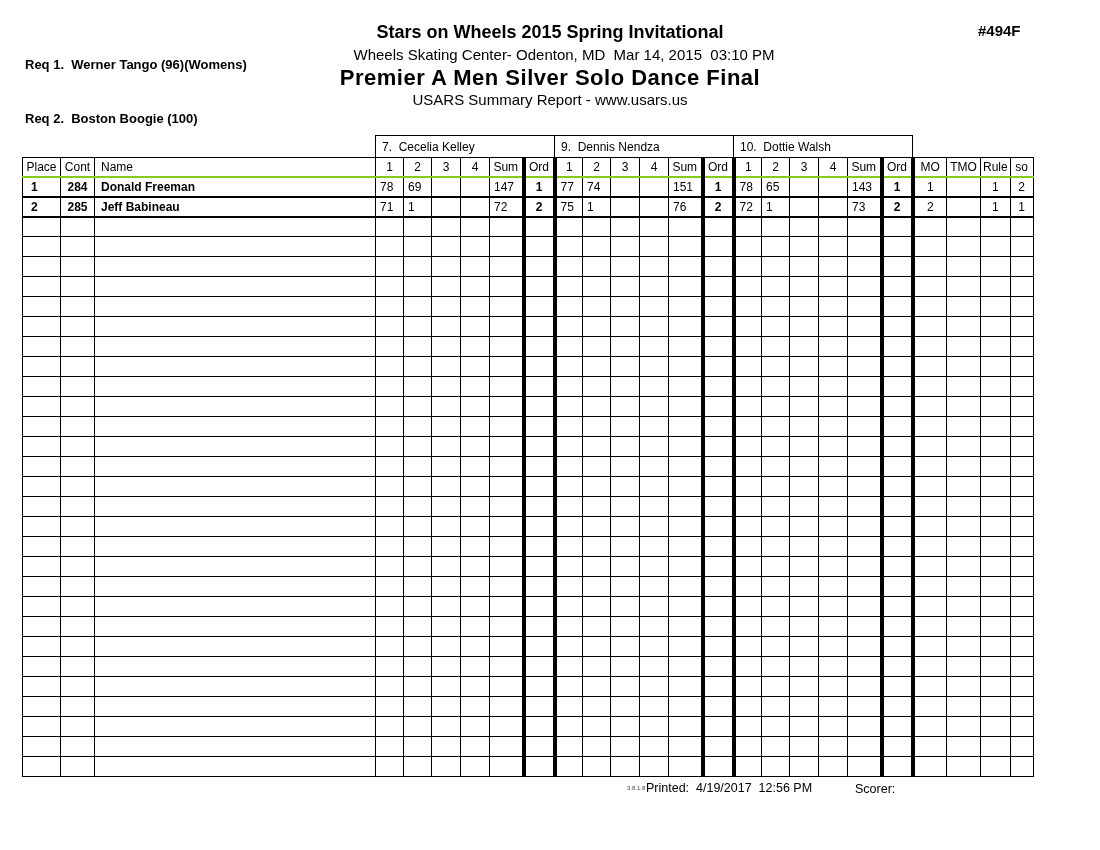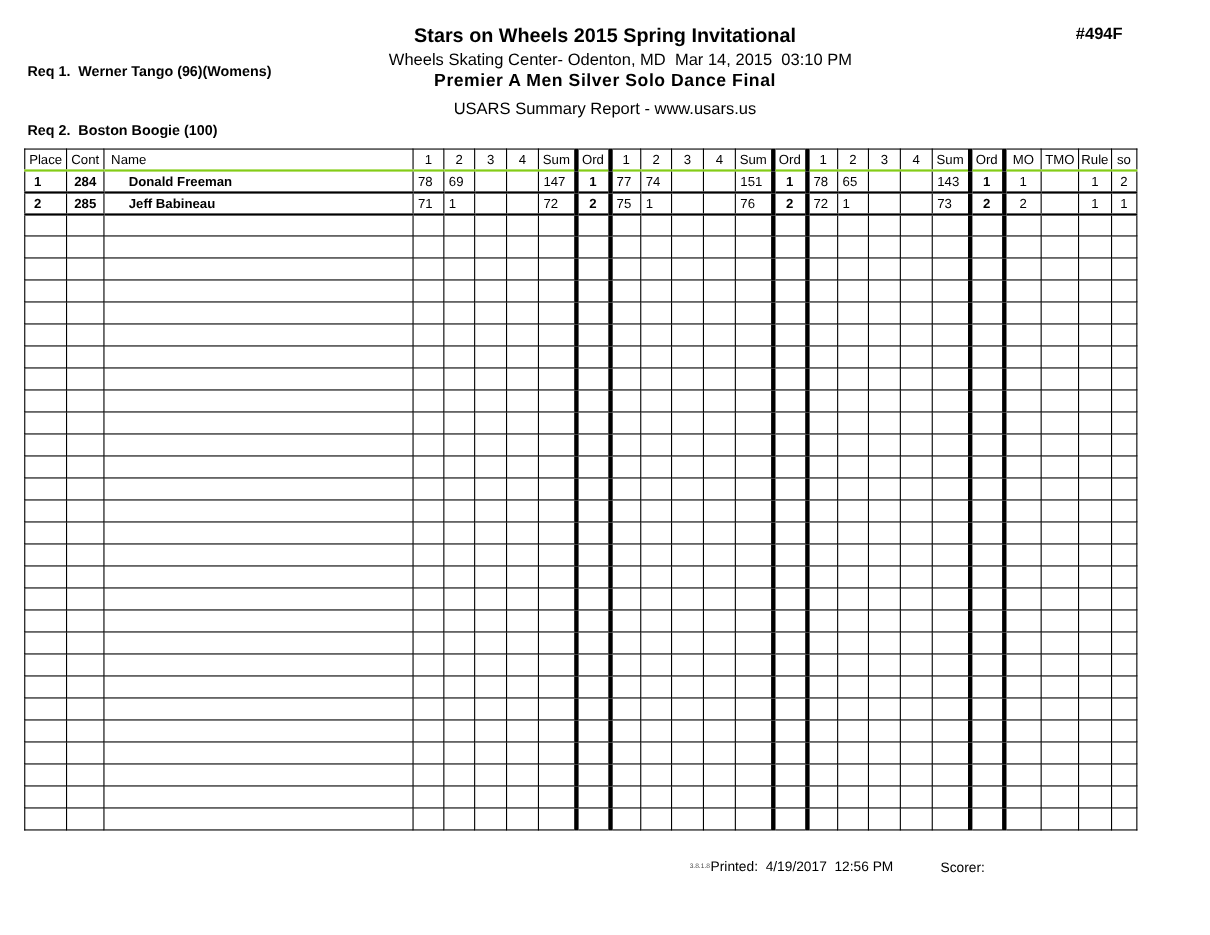--- a/index.html
+++ b/index.html
@@ -12,21 +12,21 @@
     overflow: hidden;
   }
   .abs { position: absolute; }
   .pre { white-space: pre; }
 
   
   #req-block { left: 25px; top: 20px; font-size: 13px; line-height: 18px; font-weight: bold; }
   #center-head { left: 0; top: 0; width: 1100px; text-align: center; }
   #title       { position: absolute; left: 0; width: 1100px; top: 22px; font-size: 18px; font-weight: bold; }
   #subtitle    { position: absolute; left: 0; width: 1100px; top: 46px; font-size: 15px; padding-left: 28px; }
-  #event-title { position: absolute; left: 0; width: 1100px; top: 65px; font-size: 16px; font-weight: bold; letter-spacing: 0.5px; }
+  #event-title { position: absolute; left: 0; width: 1100px; top: 65px; font-size: 22px; font-weight: bold; letter-spacing: 0.5px; }
   #report-line { position: absolute; left: 0; width: 1100px; top: 91px; font-size: 15px; }
   #event-number { left: 978px; top: 22px; font-size: 15px; font-weight: bold; }
 
   
   #table-wrap { left: 22px; top: 135px; }
   table#results {
     border-collapse: collapse;
     table-layout: fixed;
     font-size: 12px;
   }
@@ -52,21 +52,21 @@
   }
   
   #results tr.colhead th { border-bottom: 2px solid #84cc16; height: 19px; }
   #results th.name-h { text-align: left; padding-left: 6px; }
   
   #results .ord { border-left: 4px solid #000; border-right: 4px solid #000; }
   
   #results tr.filled td { border-bottom: 2px solid #000; }
   #results td.place-cell { text-align: left; padding-left: 8px; font-weight: bold; }
   #results td.cont-cell  { font-weight: bold; }
-  #results td.name-cell  { text-align: left; padding-left: 22px; font-weight: bold; }
+  #results td.name-cell  { text-align: left; padding-left: 6px; font-weight: bold; }
   #results td.score-cell, #results td.sum-cell { text-align: left; padding-left: 4px; }
   #results td.ord  { font-weight: bold; }
 
   
   #footer-version { left: 627px; top: 785px; font-size: 6px; color: #444; }
   #printed-line { left: 646px; top: 781px; font-size: 12.5px; }
   #scorer-line  { left: 855px; top: 782px; font-size: 12.5px; }
 </style>
 </head>
 <body>
@@ -108,20 +108,27 @@
         <col style="width:29px">
         <col style="width:29px">
         <col style="width:34px">
         <col style="width:31px">
       <col style="width:34px">
         <col style="width:34px">
         <col style="width:28px">
         <col style="width:23px">
     </colgroup>
     <thead>
+      <tr>
+        <th class="noborder" colspan="3"></th>
+        <th class="judgebox" colspan="6">7.  Cecelia Kelley</th>
+        <th class="judgebox" colspan="6">9.  Dennis Nendza</th>
+        <th class="judgebox" colspan="6">10.  Dottie Walsh</th>
+        <th class="noborder" colspan="4"></th>
+      </tr>
       <tr class="colhead">
         <th>Place</th>
         <th>Cont</th>
         <th class="name-h">Name</th>
         <th>1</th>
         <th>2</th>
         <th>3</th>
         <th>4</th>
         <th>Sum</th>
         <th class="ord">Ord</th>

